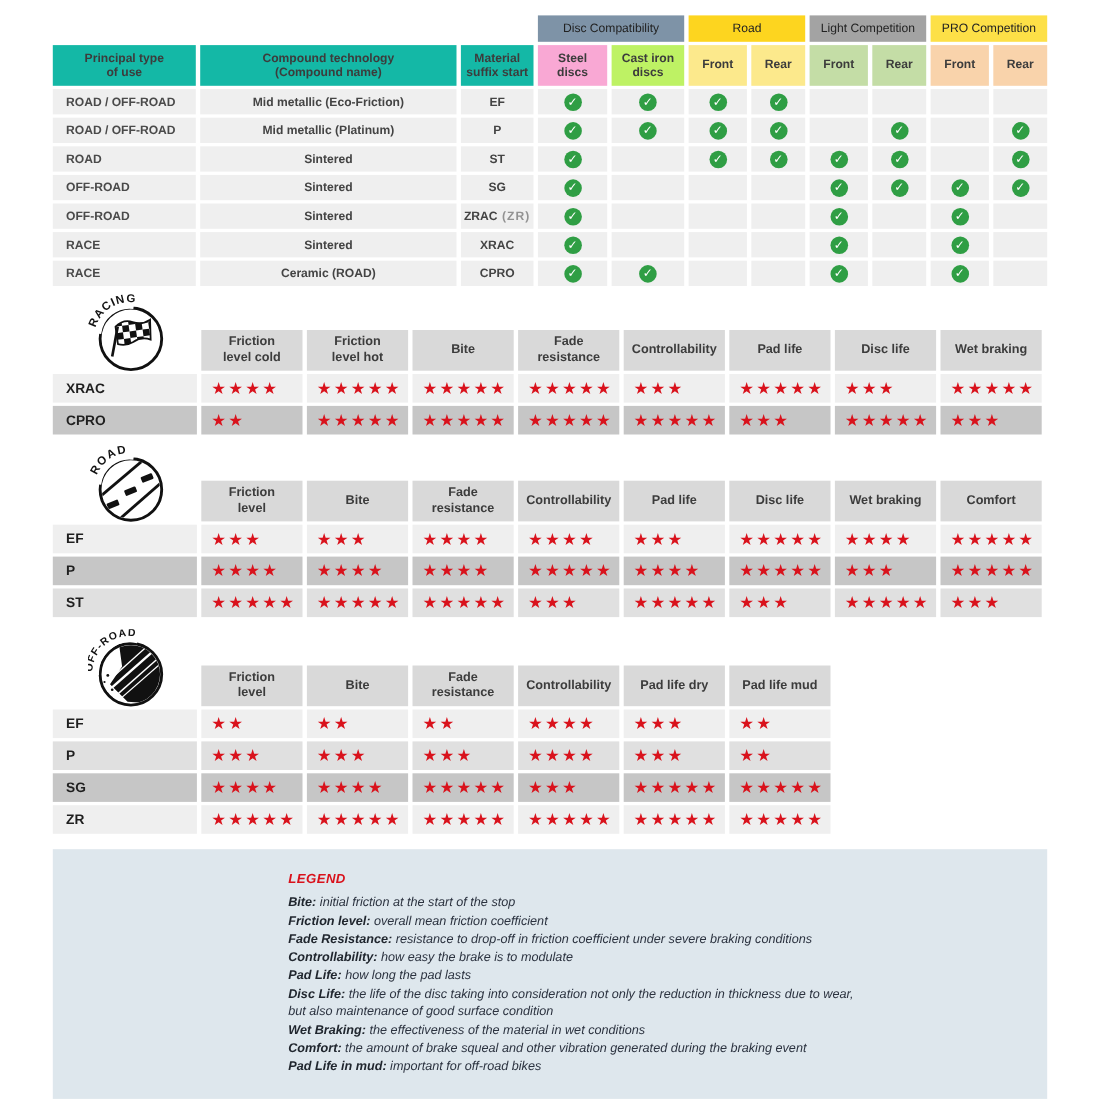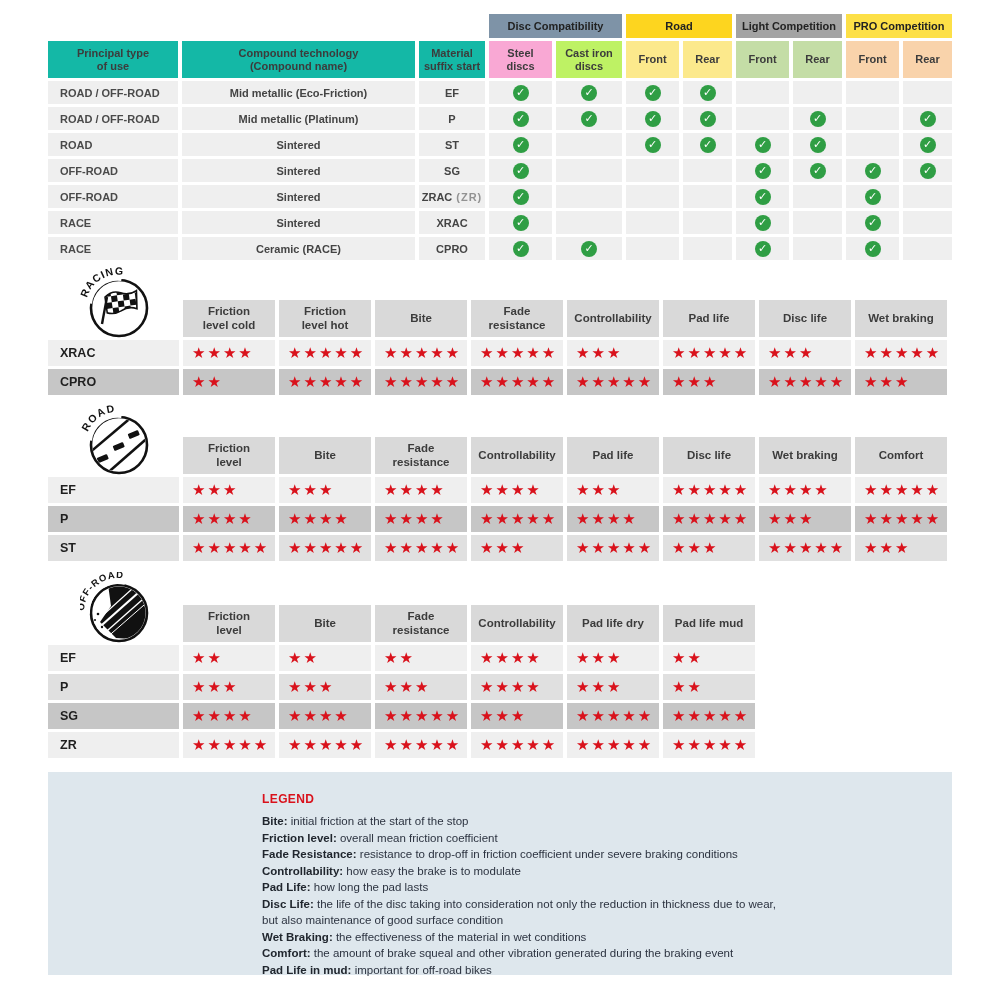--- a/index.html
+++ b/index.html
@@ -2,21 +2,21 @@
 <html><head>
 <meta charset="utf-8">
 <style>
   html,body{margin:0;padding:0;width:1000px;height:1000px;overflow:hidden;background:#fff;
     font-family:"Liberation Sans",sans-serif;color:#3d3d3d;}
   .page{padding:14px 48px 0 48px;}
 
   
   .compat-grid{display:grid;grid-template-columns:130px 233px 66px 63px 66px 53px 49px 53px 49px 53px 49px;gap:3px 4px;}
   .cg-group{grid-column:span 2;height:24px;display:flex;align-items:center;justify-content:center;
-    font-weight:bold;font-size:11px;color:#222;}
+    font-weight:normal;font-size:11px;color:#222;}
   .cg-head{height:37px;background:#14b8a6;display:flex;align-items:center;justify-content:center;
     text-align:center;font-weight:bold;font-size:11px;line-height:1.18;color:#3c3c3c;white-space:pre-line;padding:0 2px;}
   .cg-cell{height:23px;background:#efefef;display:flex;align-items:center;justify-content:center;
     font-size:11px;font-weight:bold;color:#444;}
   .cg-use{justify-content:flex-start;padding-left:12px;color:#4a4a4a;}
   .code-note{color:#929292;margin-left:4px;letter-spacing:1px;}
   .check{width:16px;height:16px;border-radius:50%;background:#2f9e44;color:#fff;
     font-family:"DejaVu Sans",sans-serif;font-size:11px;font-weight:bold;display:flex;
     align-items:center;justify-content:center;line-height:1;}
 
@@ -33,21 +33,21 @@
     text-align:center;font-weight:bold;font-size:11.5px;line-height:1.18;color:#3c3c3c;white-space:pre-line;}
   .rg-label{height:26px;display:flex;align-items:center;padding-left:12px;font-weight:bold;
     font-size:12.5px;color:#1f1f1f;}
   .rg-stars{height:26px;display:flex;align-items:center;padding-left:9px;
     font-family:"DejaVu Sans",sans-serif;color:#d9121c;font-size:15px;letter-spacing:2px;line-height:1;}
   .shade-light{background:#efefef;}
   .shade-mid{background:#e0e0e0;}
   .shade-dark{background:#c6c6c6;}
 
   
-  .legend{margin-top:14px;background:#dee7ed;height:203px;}
+  .legend{margin-top:14px;background:#dee7ed;height:227px;font-style:italic;}
   .legend-inner{padding:20px 20px 0 214px;}
   .legend-title{color:#d9121c;font-weight:bold;font-size:12px;letter-spacing:.4px;margin-bottom:7px;}
   .litem{font-size:11.5px;line-height:16.5px;color:#2c3340;}
   .lterm{font-weight:bold;color:#20262e;}
 </style>
 </head>
 <body>
 
 <div class="page">
 
@@ -200,21 +200,21 @@
       <div class="cg-cell"></div>
       <div class="cg-cell">
         <span class="check">✓</span>
       </div>
       <div class="cg-cell"></div>
       <div class="cg-cell">
         <span class="check">✓</span>
       </div>
       <div class="cg-cell"></div>
       <div class="cg-cell cg-use">RACE</div>
-      <div class="cg-cell">Ceramic (RACE)</div>
+      <div class="cg-cell">Ceramic (ROAD)</div>
       <div class="cg-cell">
         <span>CPRO</span>
       </div>
       <div class="cg-cell">
         <span class="check">✓</span>
       </div>
       <div class="cg-cell">
         <span class="check">✓</span>
       </div>
       <div class="cg-cell"></div>

